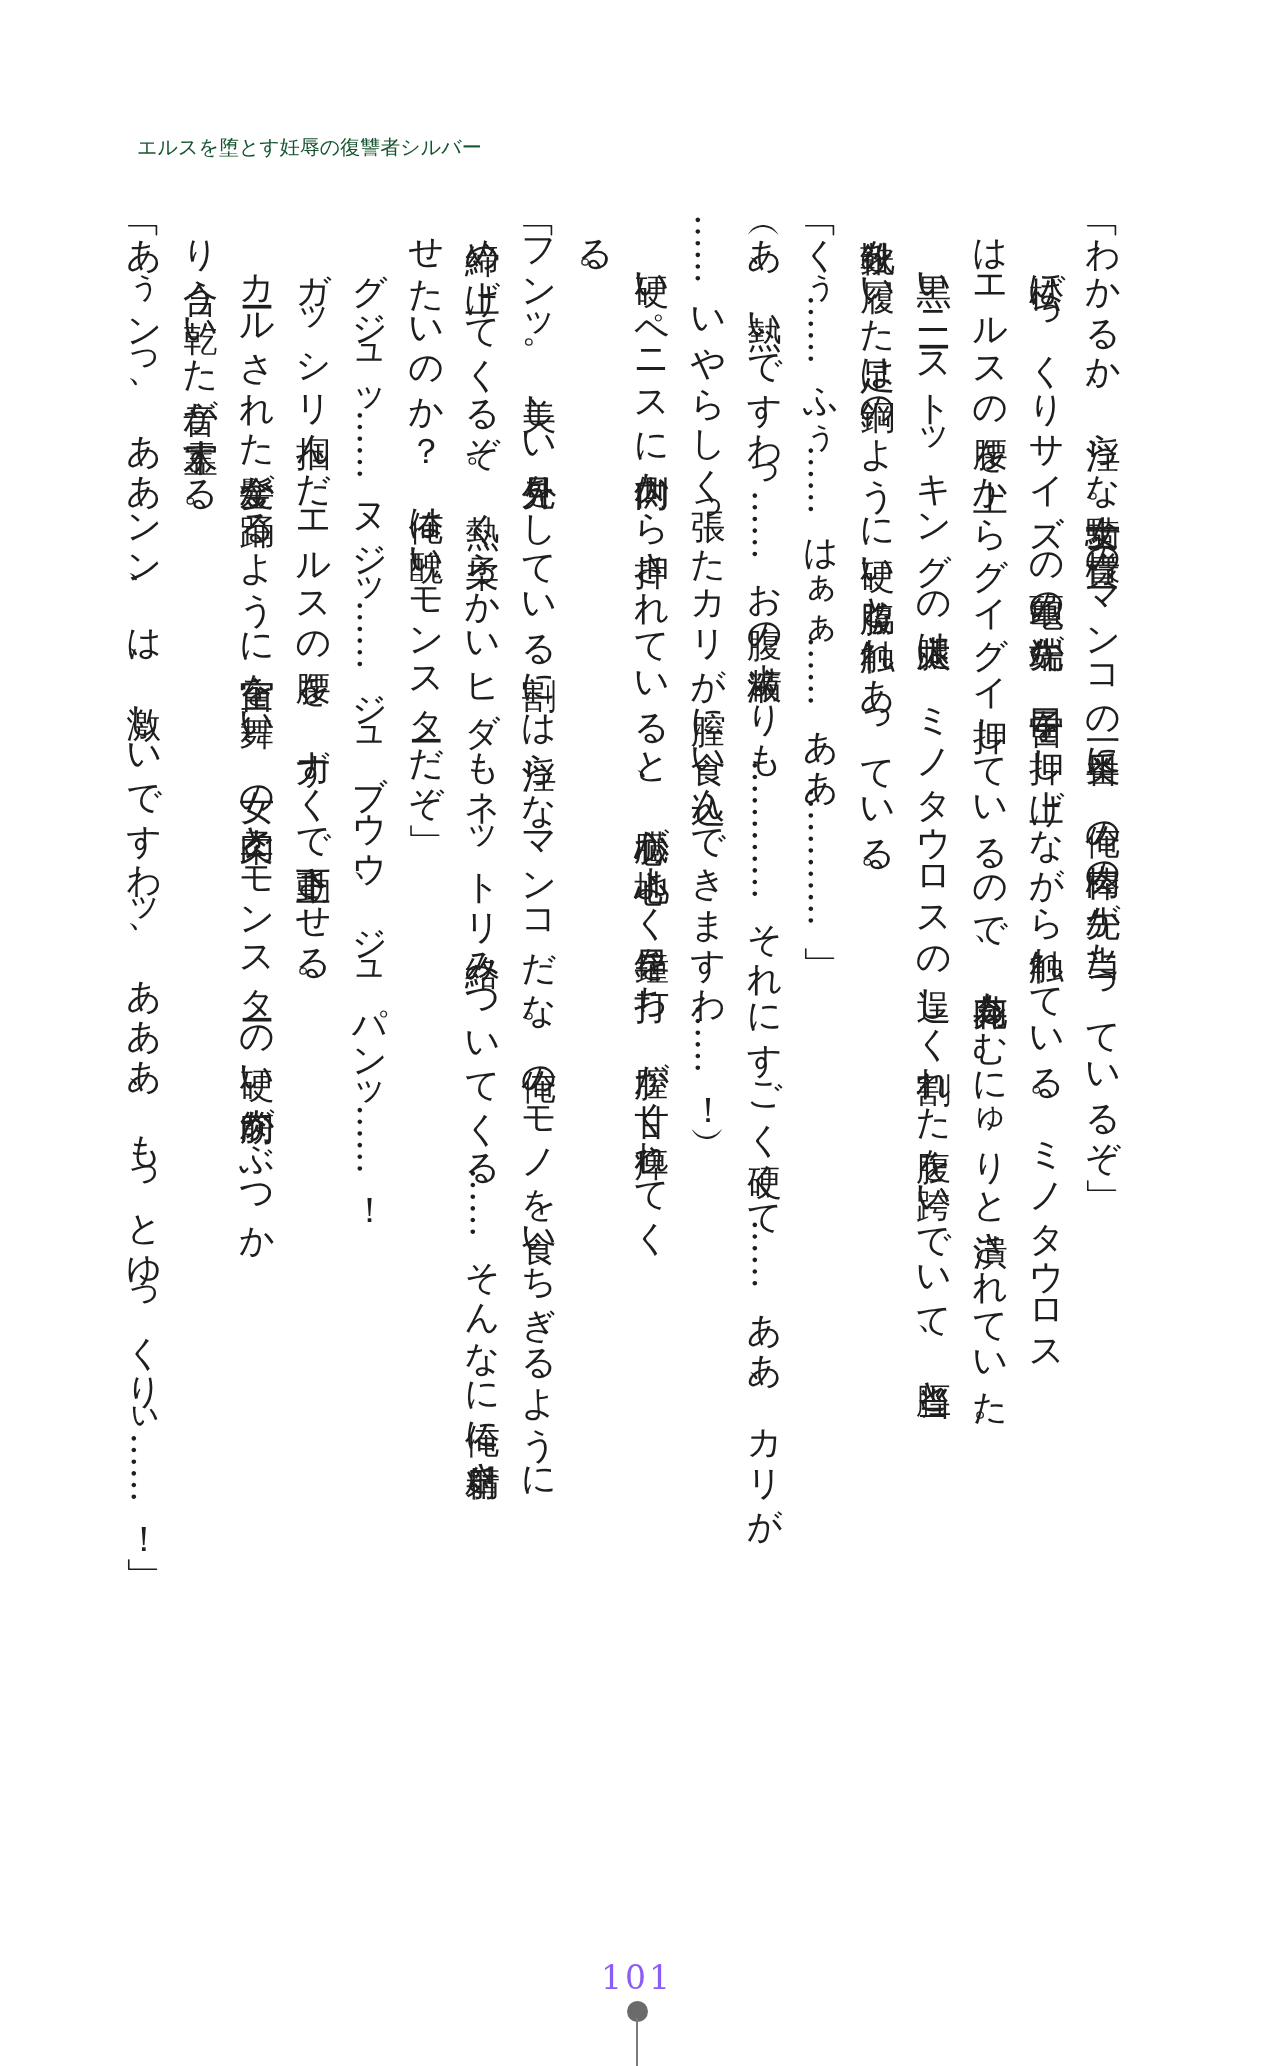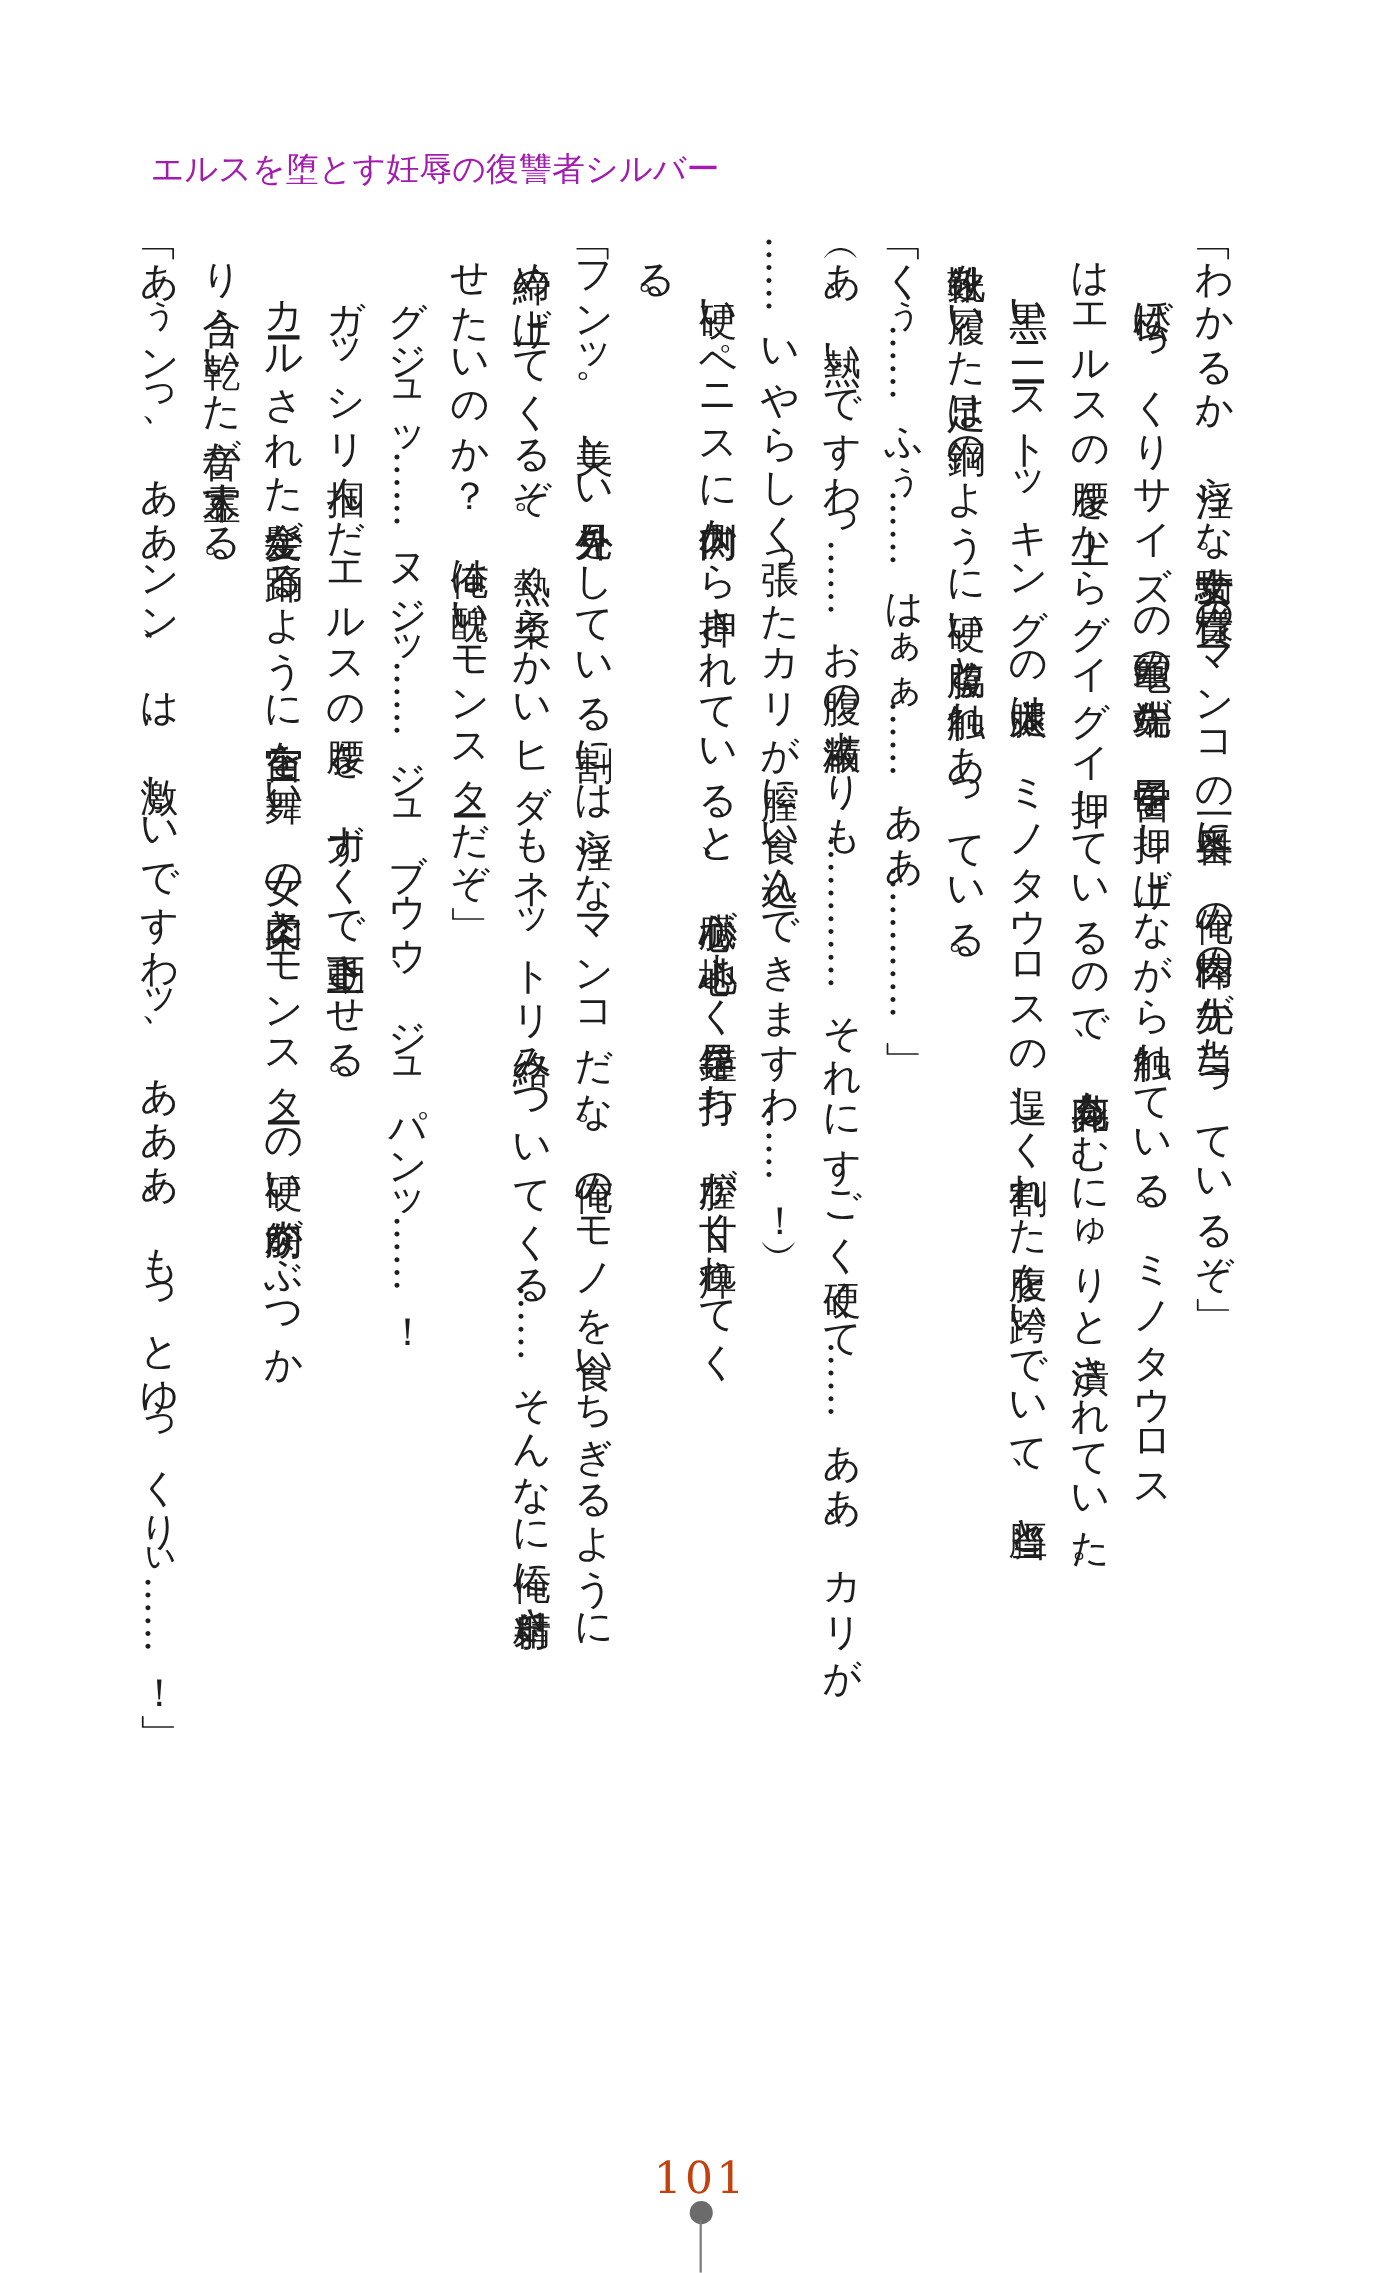--- a/index.html
+++ b/index.html
@@ -13,23 +13,23 @@
     background: #ffffff;
     overflow: hidden;
     font-family: "DejaVu Serif", "Liberation Serif", serif;
   }
 
   
   .running-header {
     position: absolute;
     left: 137px;
     top: 134px;
-    font-size: 30px;
+    font-size: 20px;
     letter-spacing: 0px;
-    color: #a21caf;
+    color: #14532d;
     white-space: nowrap;
   }
 
   
   .body-text {
     position: absolute;
     top: 214px;
     left: 115px;
     width: 1016px;
     height: 1412px;
@@ -42,22 +42,22 @@
   .tline {
     white-space: nowrap;
   }
 
   
   .page-number {
     position: absolute;
     left: 637px;
     top: 1958px;
     transform: translateX(-50%);
-    font-size: 40px;
-    color: #c2410c;
+    font-size: 33px;
+    color: #8b5cf6;
     letter-spacing: 3px;
   }
   .center-dot {
     position: absolute;
     left: 627px;
     top: 2001px;
     width: 21px;
     height: 21px;
     border-radius: 50%;
     background: #6b6b6b;

